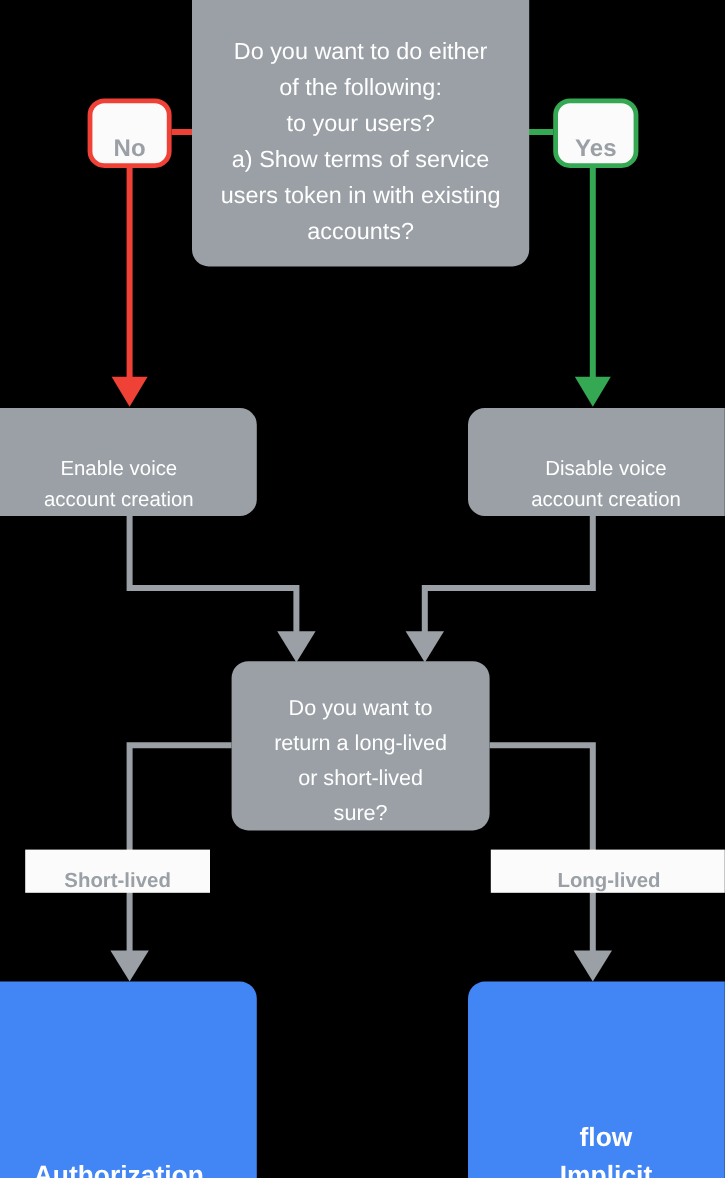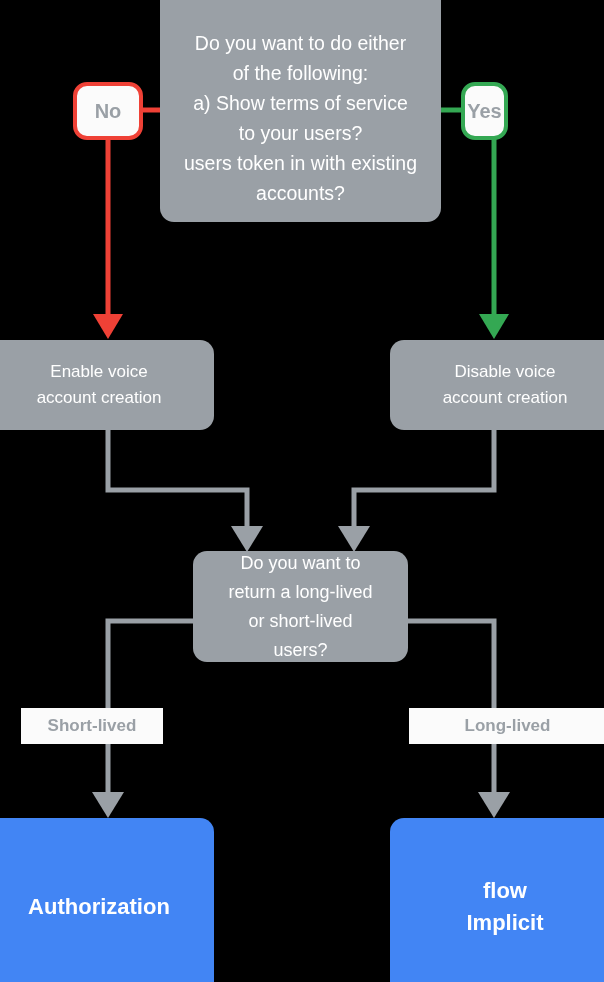--- a/index.html
+++ b/index.html
@@ -24,21 +24,21 @@
     left: 0;
     top: 0;
     width: 604px;
     height: 982px;
   }
 
   .node {
     position: absolute;
     box-sizing: border-box;
     display: flex;
-    align-items: center;
+    align-items: flex-end;
     justify-content: center;
     text-align: center;
   }
 
   
   .gray-box {
     background: #9aa0a6;
     color: #ffffff;
     border-radius: 14px;
   }
@@ -68,21 +68,21 @@
     top: 340px;
     width: 230px;
     height: 90px;
     font-size: 17px;
     line-height: 26px;
   }
   .decision-token {
     left: 193px;
     top: 551px;
     width: 215px;
-    height: 111px;
+    height: 141px;
     font-size: 18px;
     line-height: 29px;
   }
 
   
   .pill {
     background: #fbfbfb;
     border-radius: 14px;
     font-size: 20px;
     font-weight: bold;
@@ -91,37 +91,37 @@
   .pill-no {
     left: 73px;
     top: 82px;
     width: 70px;
     height: 58px;
     border: 4px solid #ef4136;
   }
   .pill-yes {
     left: 461px;
     top: 82px;
-    width: 47px;
+    width: 71px;
     height: 58px;
     border: 4px solid #34a853;
   }
 
   
   .edge-label {
     background: #fbfbfb;
     color: #9aa0a6;
     font-size: 17px;
     font-weight: bold;
     height: 36px;
   }
   .label-short {
     left: 21px;
     top: 708px;
-    width: 142px;
+    width: 154px;
   }
   .label-long {
     left: 409px;
     top: 708px;
     width: 197px;
   }
 
   
   .blue-box {
     background: #4285f4;
@@ -176,22 +176,22 @@
     <polygon points="92,792 124,792 108,818" fill="#9aa0a6"></polygon>
 
     <polyline points="408,621 494,621 494,795" fill="none" stroke="#9aa0a6" stroke-width="5"></polyline>
     <polygon points="478,792 510,792 494,818" fill="#9aa0a6"></polygon>
   </svg>
 
   <div class="node gray-box decision-main">
     <div class="txt">
       <div>Do you want to do either</div>
       <div>of the following:</div>
+      <div>to your users?</div>
       <div>a) Show terms of service</div>
-      <div>to your users?</div>
       <div>users token in with existing</div>
       <div>accounts?</div>
     </div>
   </div>
 
   <div class="node pill pill-no">
     <span>No</span>
   </div>
 
   <div class="node pill pill-yes">
@@ -210,21 +210,21 @@
       <div>Disable voice</div>
       <div>account creation</div>
     </div>
   </div>
 
   <div class="node gray-box decision-token">
     <div>
       <div>Do you want to</div>
       <div>return a long-lived</div>
       <div>or short-lived</div>
-      <div>users?</div>
+      <div>sure?</div>
     </div>
   </div>
 
   <div class="node edge-label label-short">
     <span>Short-lived</span>
   </div>
 
   <div class="node edge-label label-long">
     <span>Long-lived</span>
   </div>

